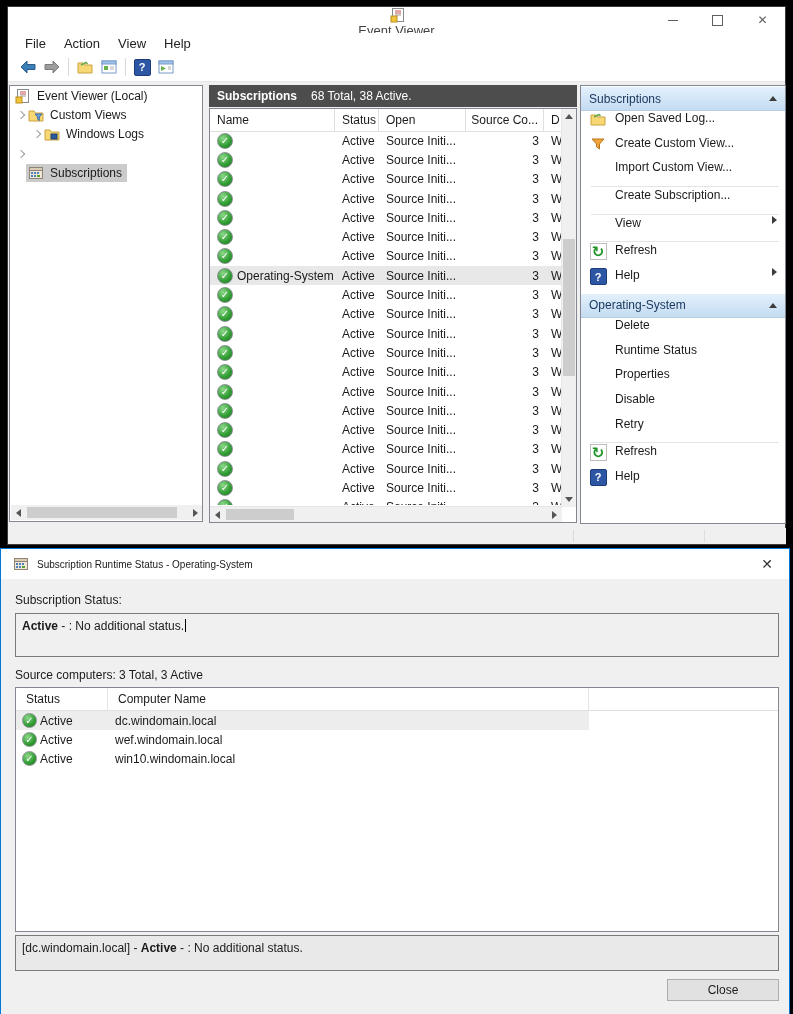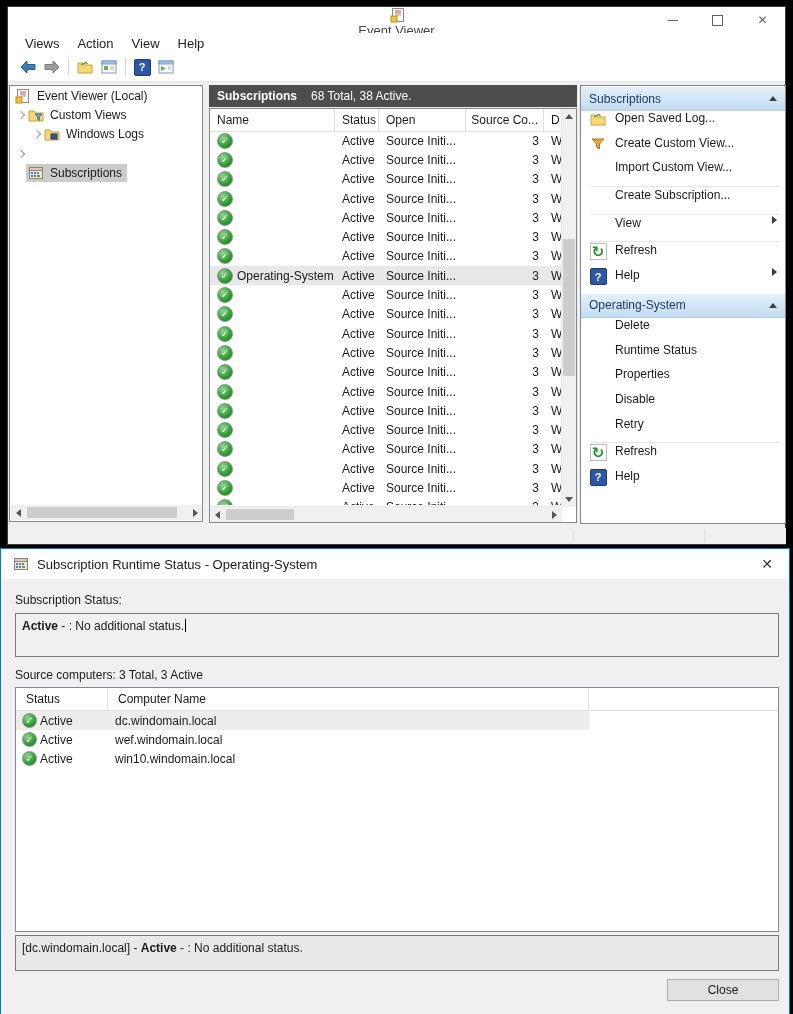--- a/index.html
+++ b/index.html
@@ -67,21 +67,21 @@
   .act-sep{border-top:1px solid #e4e4e4;margin:1px 6px 1px 10px;}
   .help-badge{display:inline-flex;align-items:center;justify-content:center;width:15px;height:15px;background:#2d57a5;border:1px solid #1d3c77;color:#fff;font-weight:bold;font-size:11px;border-radius:2px;}
   .refresh-glyph{color:#1f9427;font-weight:bold;font-size:15px;line-height:15px;border:1px solid #bdbdbd;background:#fff;width:15px;height:15px;display:inline-flex;align-items:center;justify-content:center;}
   
   .statusbar{position:absolute;left:1px;top:521px;width:777px;height:16px;background:#f0f0f0;}
   .sb-div{position:absolute;top:2px;height:12px;width:1px;background:#dcdcdc;}
   
   #dialog{position:absolute;left:0;top:548px;width:790px;height:466px;background:#f0f0f0;border:1px solid #0078d7;border-bottom:none;box-sizing:border-box;}
   .dlg-title{position:absolute;left:0;top:0;width:100%;height:30px;background:#fff;display:flex;align-items:center;}
   .dlg-title .dlg-ic{margin:0 8px 0 12px;display:inline-flex;}
-  .dlg-title-text{font-size:13px;color:#1a1a1a;}
+  .dlg-title-text{font-size:10px;color:#1a1a1a;}
   .dlg-x{position:absolute;right:6px;top:0;width:32px;height:30px;display:flex;align-items:center;justify-content:center;color:#333;font-size:14px;}
   .dlg-label{position:absolute;left:14px;top:44px;}
   #dlg-status-box{position:absolute;left:14px;top:64px;width:764px;height:44px;background:#f0f0f0;border:1px solid #7a7a7a;box-sizing:border-box;padding:5px 6px;}
   .caret{display:inline-block;width:1px;height:13px;background:#000;vertical-align:-2px;margin-left:1px;}
   .dlg-summary{position:absolute;left:14px;top:119px;}
   #dlg-table{position:absolute;left:14px;top:138px;width:764px;height:245px;background:#fff;border:1px solid #828790;box-sizing:border-box;overflow:hidden;}
   .dt-header{height:22px;display:flex;border-bottom:1px solid #e0e0e0;}
   .dt-hcell{display:flex;align-items:center;padding-left:10px;box-sizing:border-box;border-right:1px solid #e5e5e5;}
   .comp-row{height:19px;display:flex;align-items:center;width:573px;}
   .comp-row.sel{background:#ededed;}
@@ -114,21 +114,21 @@
           </span>
         <span class="wbtn">
             <span class="max-glyph"></span>
           </span>
         <span class="wbtn">
             <span>✕</span>
           </span>
       </span>
     </div>
     <div class="menubar" id="menubar">
-        <span class="menu-item">Views</span>
+        <span class="menu-item">File</span>
         <span class="menu-item">Action</span>
         <span class="menu-item">View</span>
         <span class="menu-item">Help</span>
       </div>
     <div class="toolbar" id="toolbar">
         <span class="tb-btn">
           <svg width="18" height="16">
             <path d="M8 2 L2 8 L8 14 V10.5 H16 V5.5 H8 Z" fill="#3c7fb8" stroke="#2a5d8a"></path>
           </svg>
         </span>

